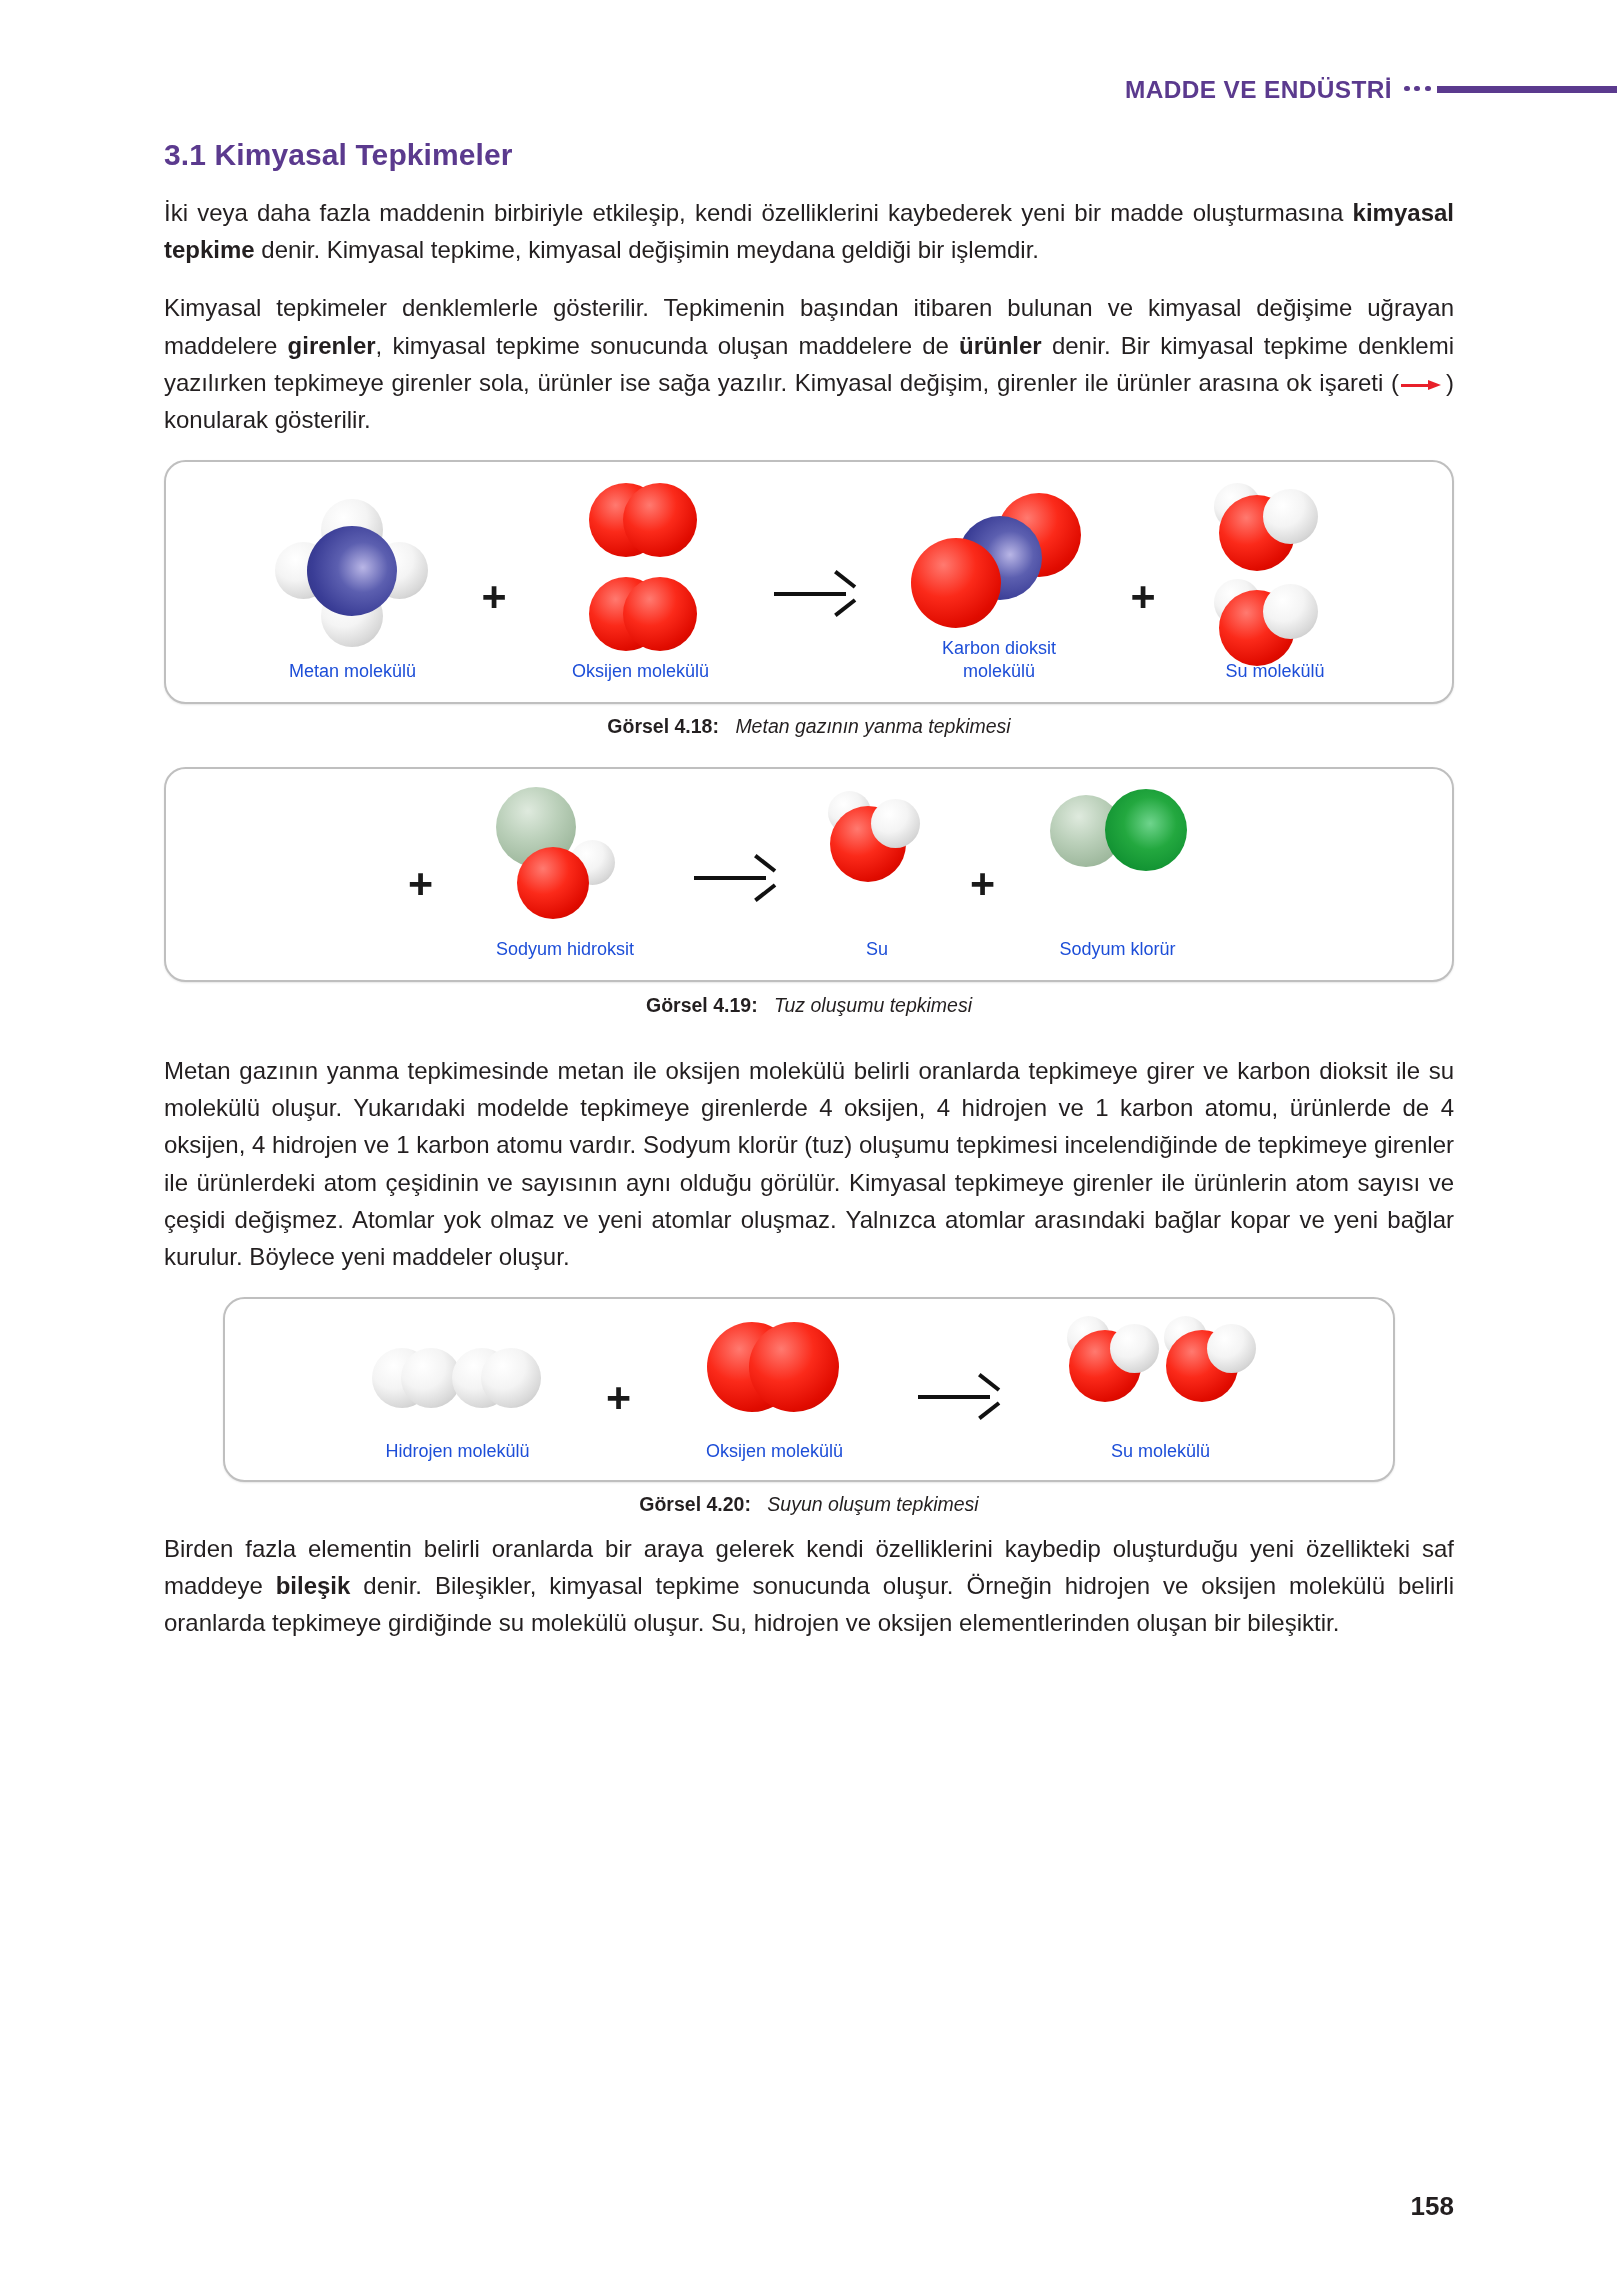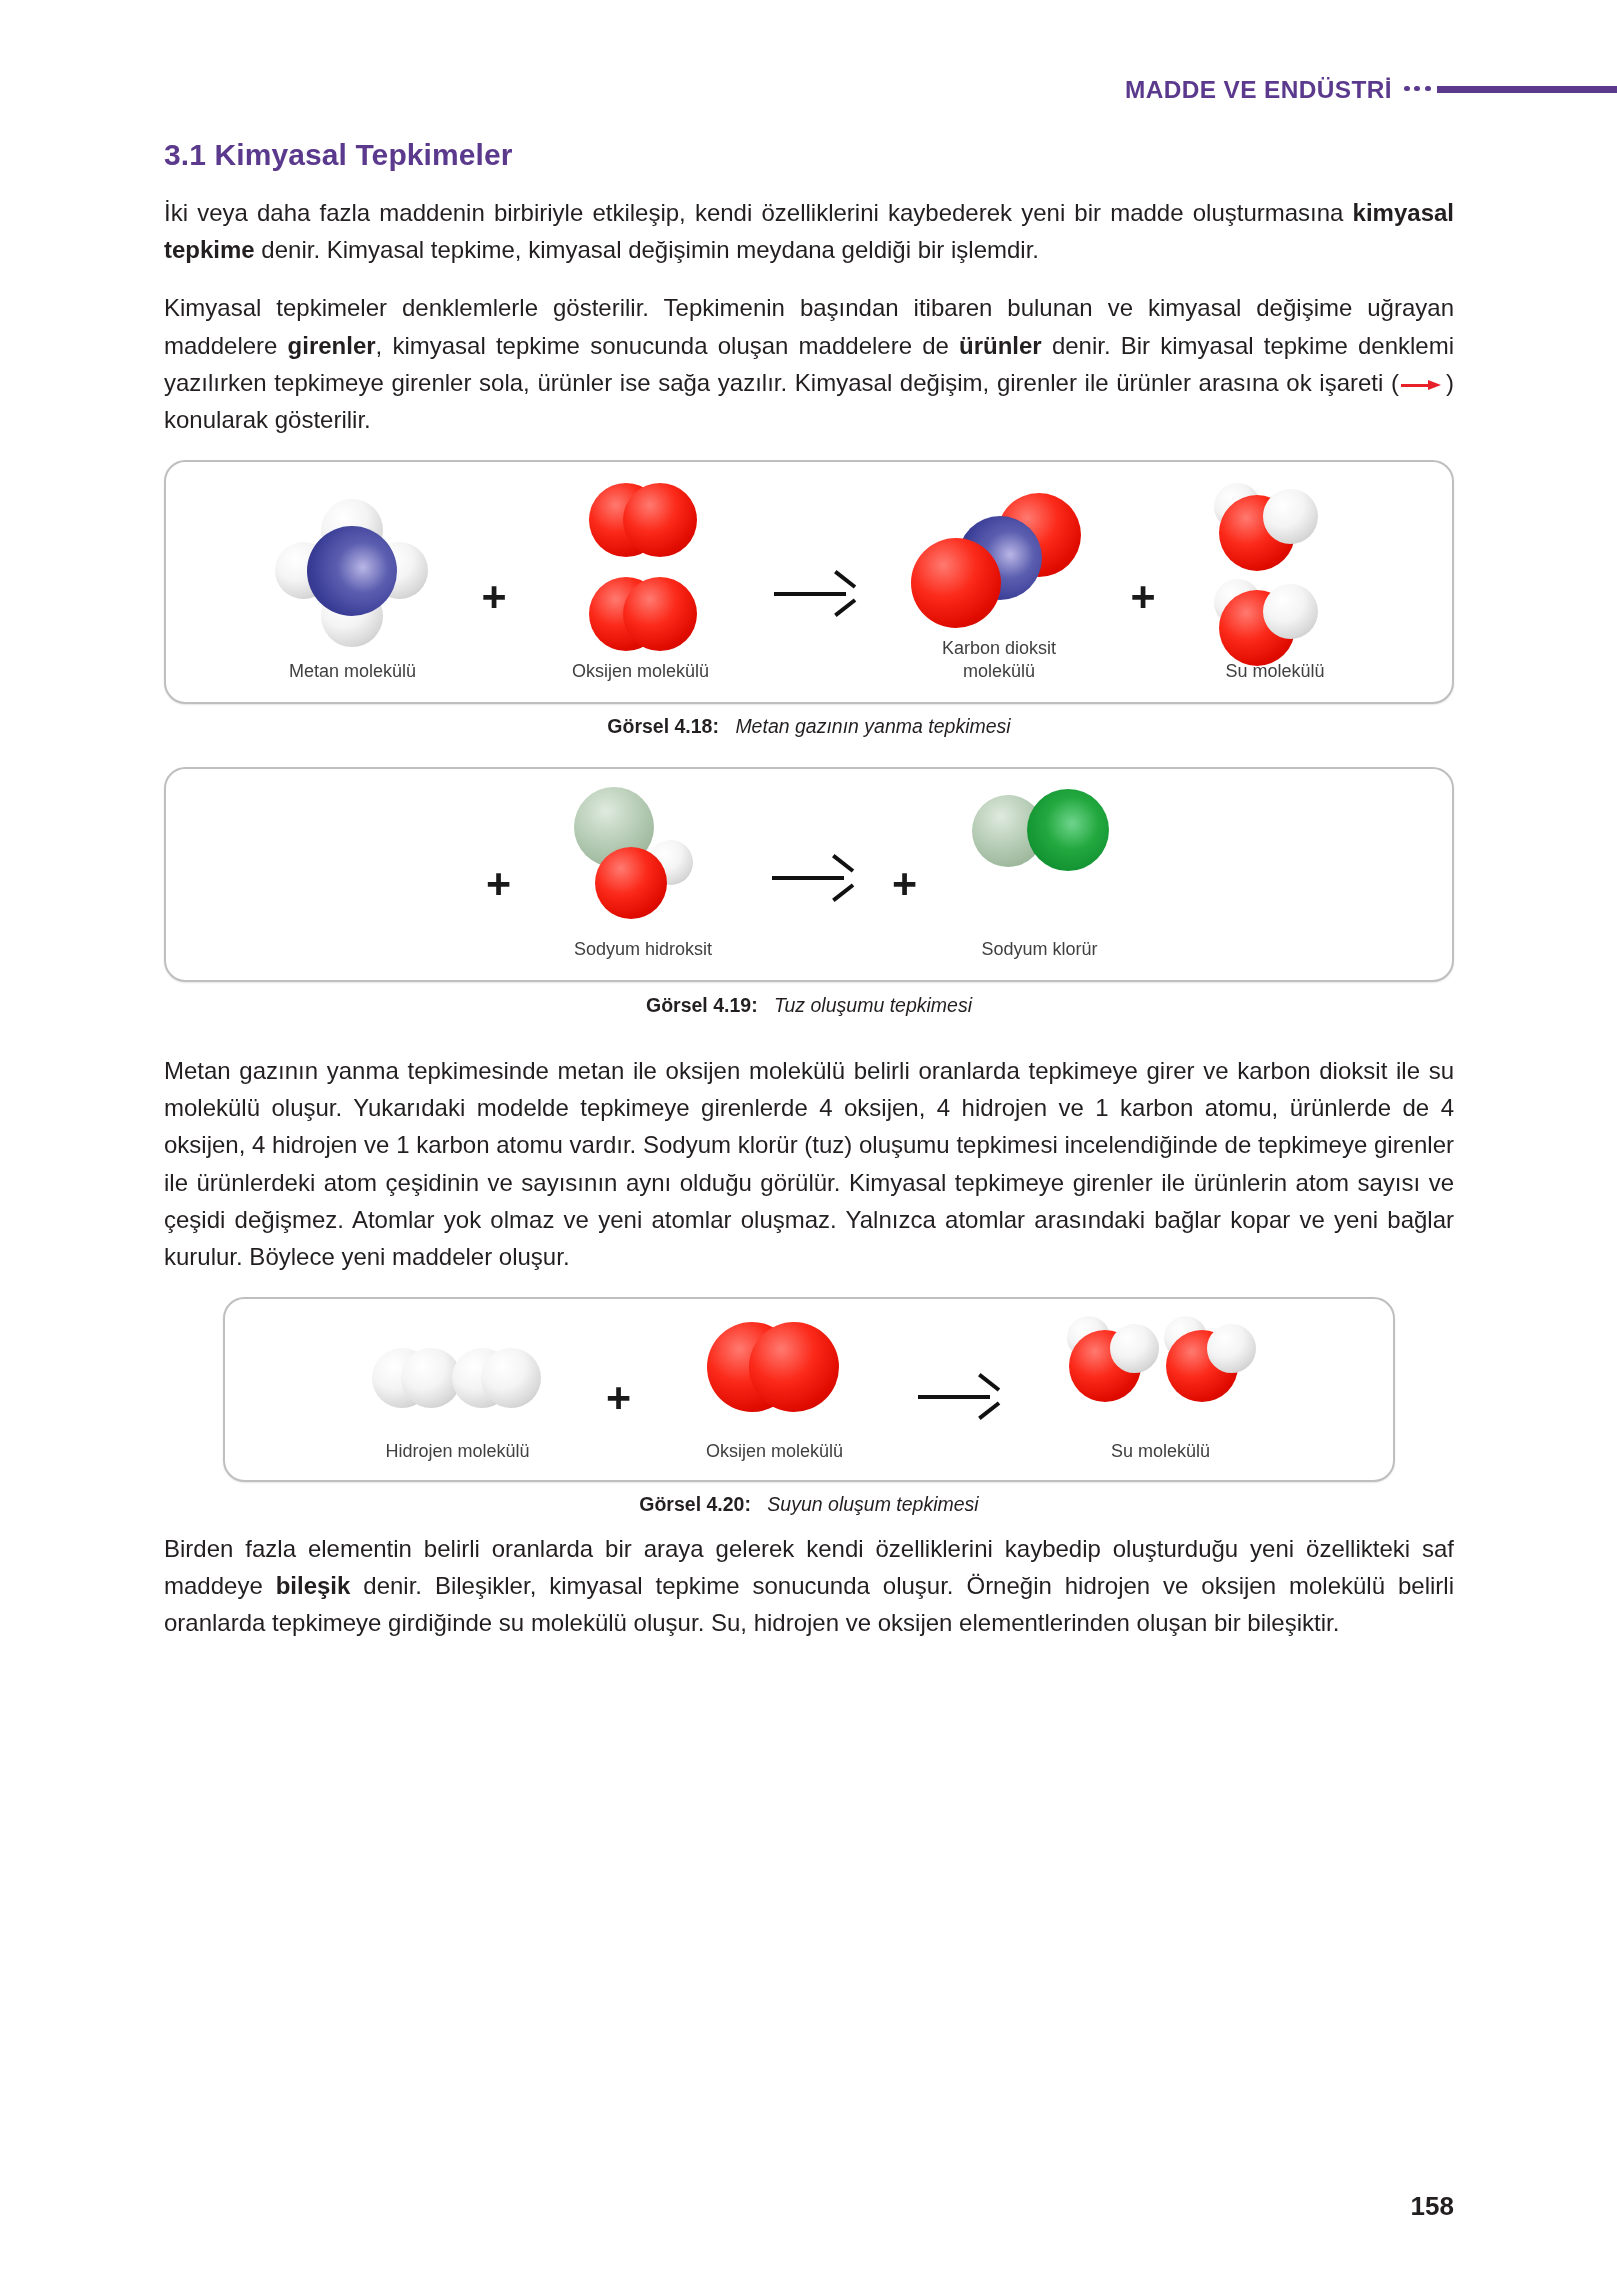--- a/index.html
+++ b/index.html
@@ -123,21 +123,21 @@
     justify-content: flex-end;
   }
   .mol-stage {
     position: relative;
     display: flex;
     align-items: center;
     justify-content: center;
   }
   .fig-label {
     font-size: 18px;
-    color: #404040;
+    color: #1d4ed8;
     text-align: center;
     line-height: 1.25;
     white-space: pre-line;
   }
   .op-plus {
     font-size: 43px;
     font-weight: bold;
     color: #1a1a1a;
     line-height: 1;
     font-family: "Liberation Sans", sans-serif;
@@ -321,20 +321,28 @@
           <div class="fig-label">Sodyum hidroksit</div>
         </div>
 
         <div class="fig-cell" style="width:117px;height:100%;padding-bottom:74px;">
           <span class="op-arrow">
             <span class="shaft"></span>
               <span class="head"></span>
           </span>
         </div>
 
+        <div class="fig-cell" style="width:156px;height:100%;justify-content:space-between;padding-bottom:5.9px;">
+          <div class="mol-stage" style="width:98px;height:144px;">
+            <span class="atom h" style="width:43px;height:43px;left:0px;top:3.9px;"></span>
+            <span class="atom o" style="width:76px;height:76px;left:2px;top:19.5px;"></span>
+            <span class="atom h" style="width:49px;height:49px;left:43px;top:11.7px;"></span>
+          </div>
+          <div class="fig-label">Su</div>
+        </div>
 
         <div class="fig-cell" style="width:55px;height:100%;padding-bottom:62px;">
           <span class="op-plus">+</span>
         </div>
 
         <div class="fig-cell" style="width:215px;height:100%;justify-content:space-between;padding-bottom:5.9px;">
           <div class="mol-stage" style="width:146px;height:144px;">
             <span class="atom na" style="width:72px;height:72px;left:5.9px;top:7.8px;"></span>
             <span class="atom cl" style="width:82px;height:82px;left:60px;top:2px;"></span>
           </div>

